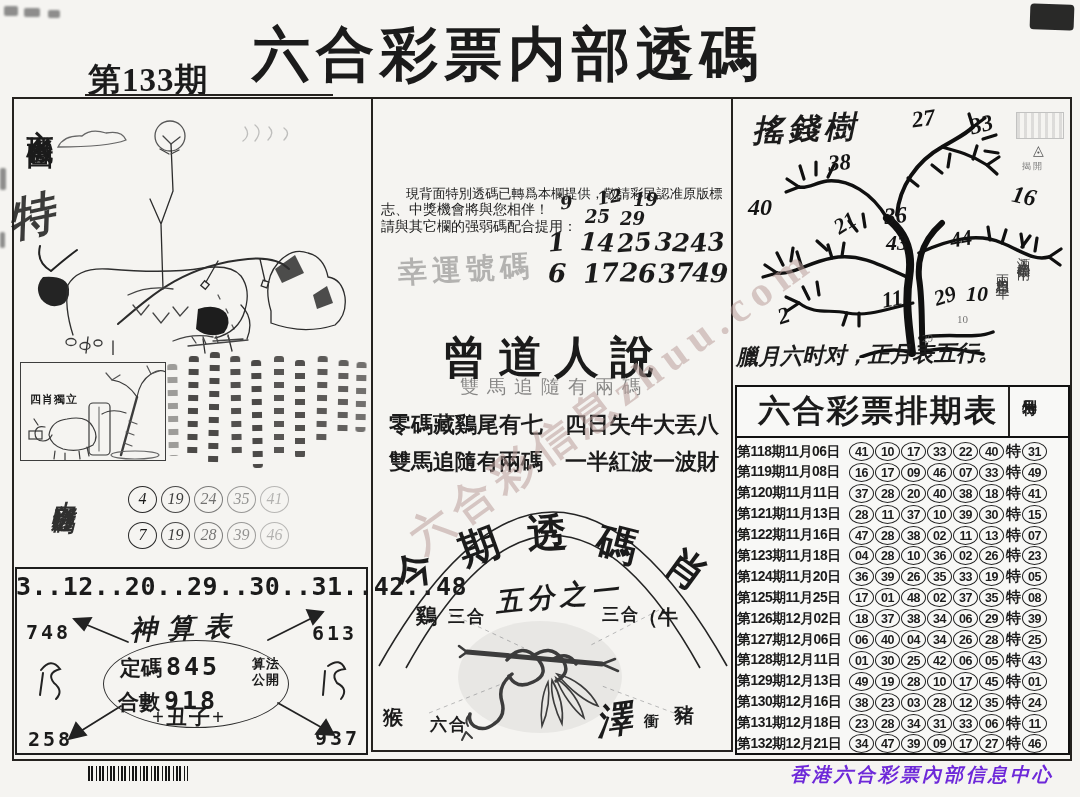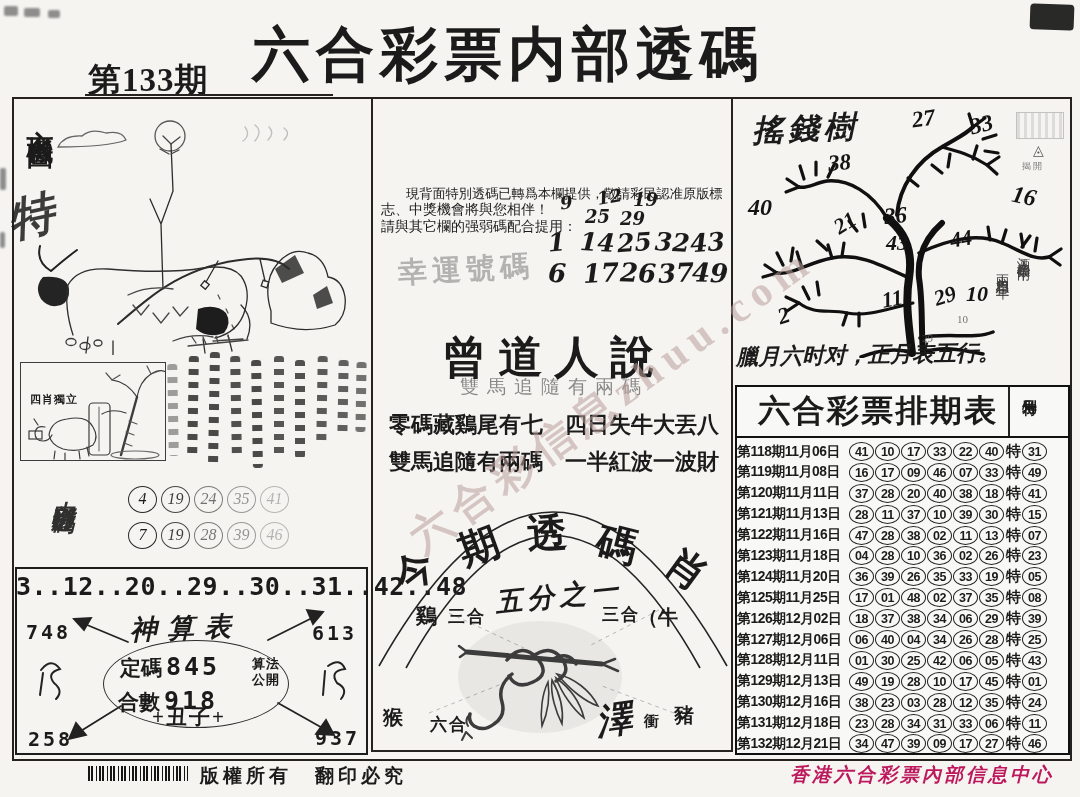--- a/index.html
+++ b/index.html
@@ -485,15 +485,14 @@
         <span class="oval" style="">39</span>
         <span class="oval" style="">09</span>
         <span class="oval" style="">17</span>
         <span class="oval" style="">27</span>
         <span class="te" style="">特</span>
         <span class="oval" style="">46</span>
       </div>
     </div>
 
   <div class="barcode"></div>
-  <div class="abs" style="left:200px;top:763px;font-size:19px;font-weight:600;letter-spacing:4px">版權所有　翻印必究</div>
-  <div class="abs hand" style="left:790px;top:762px;font-size:19px;font-weight:600;letter-spacing:3px;color:#be185d">香港六合彩票內部信息中心</div>
+  <div class="abs hand" style="left:790px;top:762px;font-size:19px;font-weight:600;letter-spacing:3px;color:#6d28d9">香港六合彩票內部信息中心</div>
 </div>
 
 </body></html>

